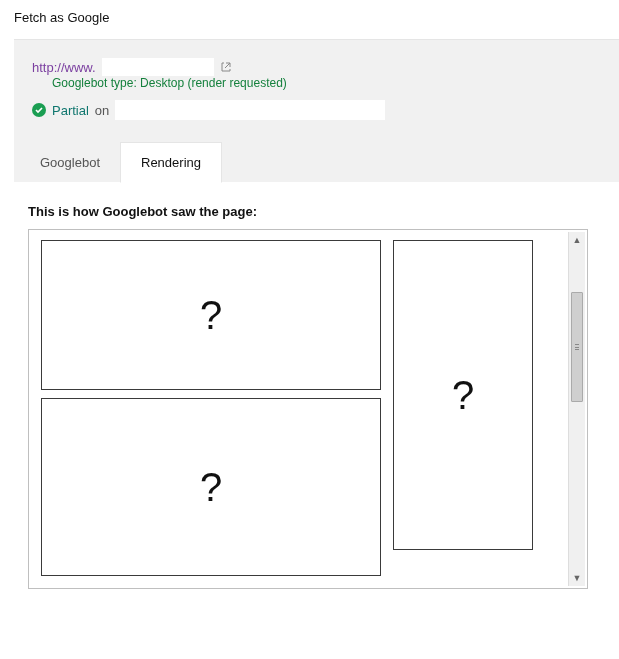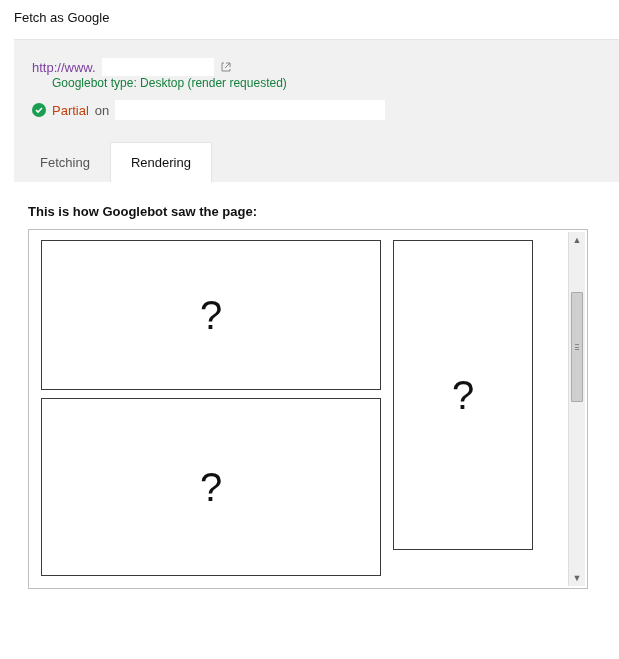--- a/index.html
+++ b/index.html
@@ -61,21 +61,21 @@
   }
   .check-icon {
     width: 14px; height: 14px;
     border-radius: 50%;
     background: #1a9e52;
     display: inline-flex;
     align-items: center;
     justify-content: center;
   }
   .check-icon svg { display:block; }
-  .status-text { color: #c2410c; text-align: center; }
+  .status-text { color: #0f766e; text-align: center; }
   .status-on { color: #555; }
   .status-mask {
     display: inline-block;
     width: 270px;
     height: 20px;
     background: #fff;
   }
   .tabs {
     display: flex;
     align-items: flex-end;
@@ -182,21 +182,21 @@
         <svg width="10" height="10" viewBox="0 0 10 10">
             <path d="M2 5l2 2 4-4" fill="none" stroke="#fff" stroke-width="1.6"></path>
           </svg>
       </span>
       <span class="status-text">Partial</span>
       <span class="status-on">on</span>
       <span class="status-mask"></span>
     </div>
   </div>
   <div class="tabs">
-    <div class="tab">Fetching</div>
+    <div class="tab">Googlebot</div>
     <div class="tab active">Rendering</div>
   </div>
 </div>
 
 <div class="render-section">
   <div class="render-heading">This is how Googlebot saw the page:</div>
   <div class="preview-wrap">
     <div class="preview-inner">
       <div class="ph ph1">?</div>
       <div class="ph ph2">?</div>

